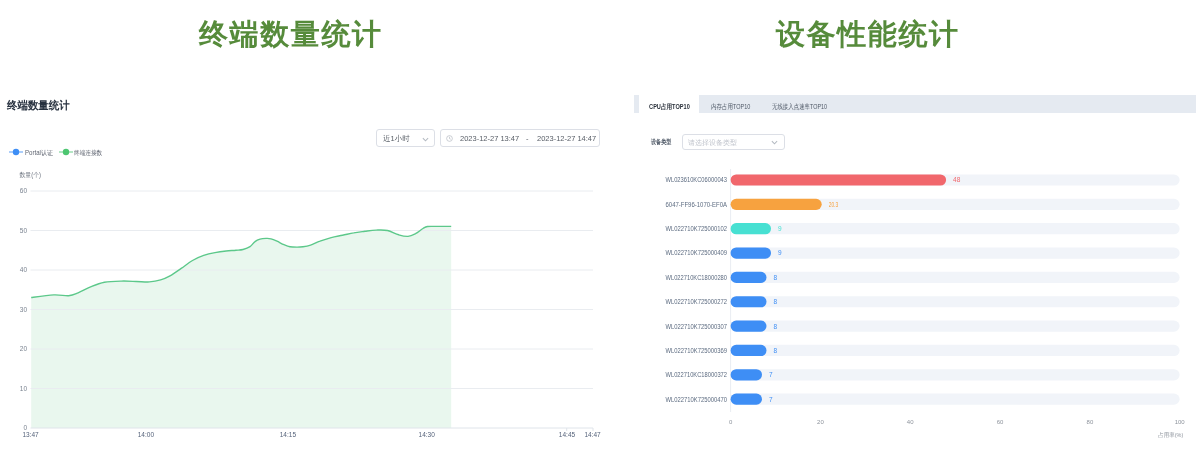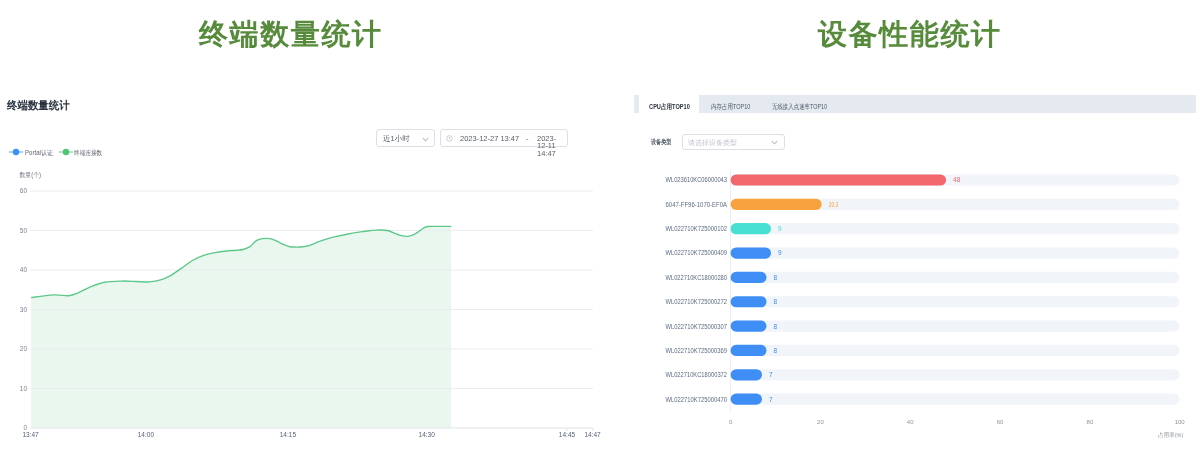--- a/index.html
+++ b/index.html
@@ -7,39 +7,39 @@
 .abs { position:absolute; }
 .bigtitle { font-size:29px; font-weight:bold; color:#568b3b; letter-spacing:1.6px; white-space:nowrap; }
 .selbox { border:1px solid #dcdfe6; border-radius:3px; background:#fff;padding-left:6px; }
 .cx { display:inline-block; white-space:nowrap; }
 svg text { font-family:"Liberation Sans", sans-serif; }
 </style>
 </head>
 <body>
 
 <div class="abs bigtitle" style="left:199px; top:15px;">终端数量统计</div>
-<div class="abs bigtitle" style="left:818px; top:15px;text-align:center;">设备性能统计</div>
+<div class="abs bigtitle" style="left:776px; top:15px;text-align:center;">设备性能统计</div>
 
 <div class="abs" style="left:7px; top:98px; font-size:11px; font-weight:bold; color:#27313f;"><span class="cx" style="transform:scaleX(0.95); transform-origin:left;">终端数量统计</span></div>
 
 <div class="abs selbox" style="left:376px; top:129px; width:59px; height:17.5px;">
   <span class="abs" style="left:6px; top:5px; font-size:7.5px; line-height:7.5px; color:#5a6068;">近1小时</span>
   <svg class="abs" width="7" height="7" style="right:5px; top:5.5px;" viewBox="0 0 8 8">
       <path d="M1 2.5 L4 5.5 L7 2.5" stroke="#b4bac2" stroke-width="1.2" fill="none"></path>
     </svg>
 </div>
 
-<div class="abs selbox" style="left:440px; top:129px; width:128px; height:17.5px;">
+<div class="abs selbox" style="left:440px; top:129px; width:160px; height:17.5px;">
   <svg class="abs" width="7" height="7" style="left:4.5px; top:5px;" viewBox="0 0 10 10">
       <circle cx="5" cy="5" r="4.1" stroke="#b4bac2" stroke-width="1" fill="none"></circle>
       <path d="M5 2.6 L5 5.2 L6.8 6" stroke="#b4bac2" stroke-width="1" fill="none"></path>
     </svg>
   <span class="abs" style="left:19px; top:4.8px; font-size:7.5px; line-height:7.5px; color:#575d66;">2023-12-27 13:47</span>
   <span class="abs" style="left:85px; top:4.8px; font-size:7.5px; line-height:7.5px; color:#575d66;">-</span>
-  <span class="abs" style="left:96px; top:4.8px; font-size:7.5px; line-height:7.5px; color:#575d66;">2023-12-11 14:47</span>
+  <span class="abs" style="left:96px; top:4.8px; font-size:7.5px; line-height:7.5px; color:#575d66;">2023-12-27 14:47</span>
 </div>
 
 <svg class="abs" width="14" height="8" style="left:9px; top:148px;" viewBox="0 0 14 8">
     <line x1="0" y1="4" x2="14" y2="4" stroke="#7fb3f7" stroke-width="1.3"></line>
     <circle cx="7" cy="4" r="3.2" fill="#3e8ef5"></circle>
   </svg>
 <div class="abs" style="left:25px; top:148.6px; font-size:6.5px; line-height:7px; color:#5e6470;"><span class="cx" style="transform:scaleX(0.94); transform-origin:left;">Portal认证</span></div>
 <svg class="abs" width="14" height="8" style="left:59px; top:148px;" viewBox="0 0 14 8">
     <line x1="0" y1="4" x2="14" y2="4" stroke="#8bd8a5" stroke-width="1.3"></line>
     <circle cx="7" cy="4" r="3.2" fill="#4dc671"></circle>

